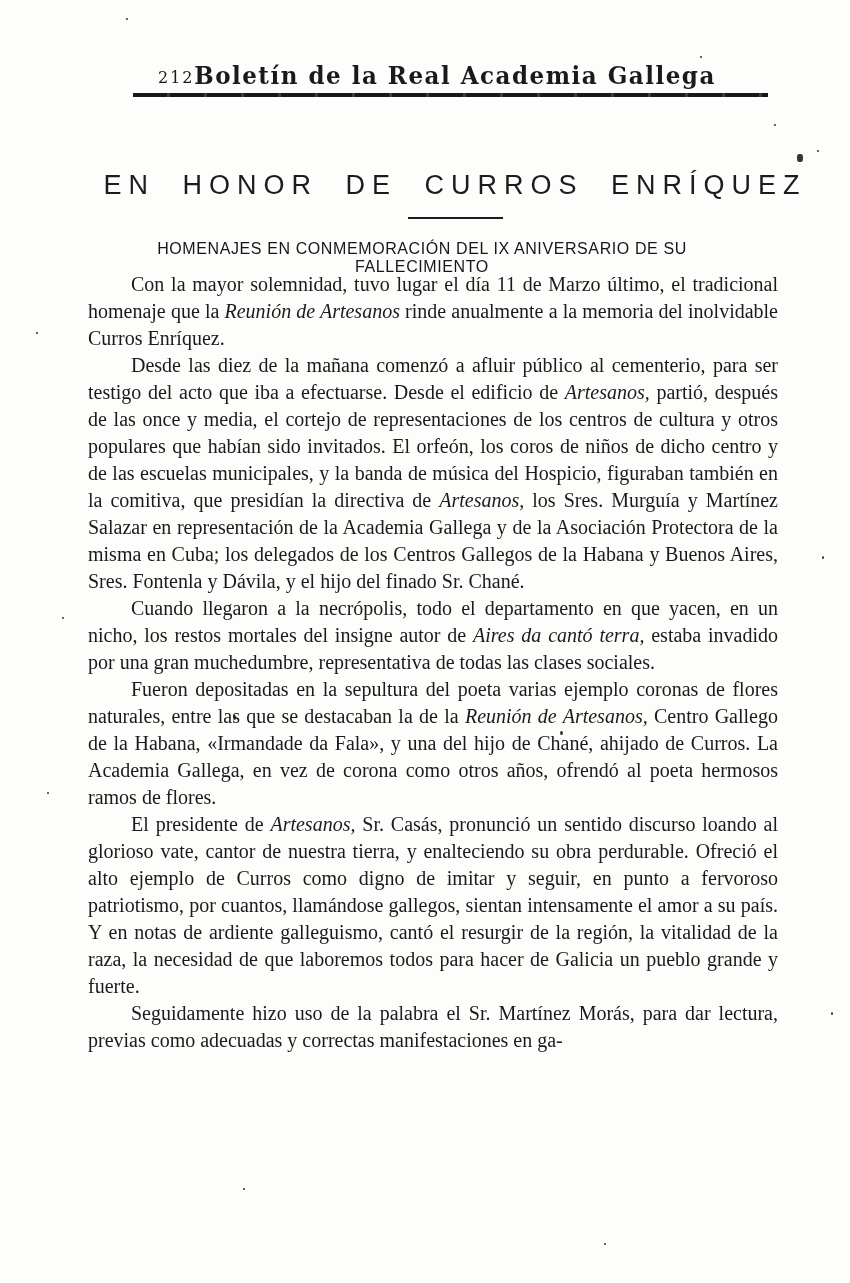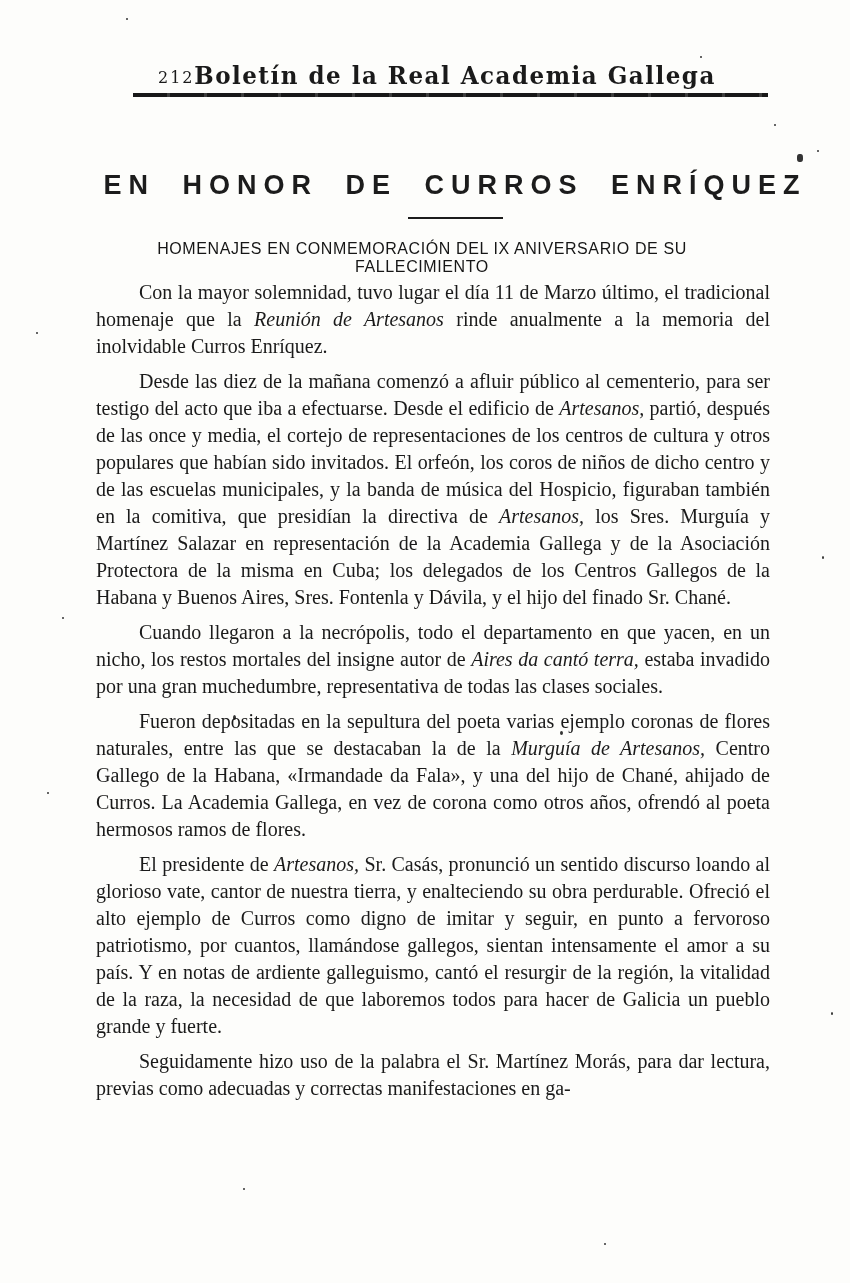--- a/index.html
+++ b/index.html
@@ -30,21 +30,21 @@
   }
   .header-rule{
     position:absolute;top:93px;left:133px;width:635px;height:4px;
     background:repeating-linear-gradient(90deg,#181818 0 34px,#3d3d3d 34px 37px);
   }
   
   .article-title{
     position:absolute;top:170px;left:60px;width:790px;margin:0;
     text-align:center;
     font-family:"Liberation Sans", sans-serif;
-    font-weight:700;
+    font-weight:400;
     font-size:27px;
     letter-spacing:7px;
     word-spacing:13px;
     color:#1c1c1c;
   }
   .title-rule{
     position:absolute;top:217px;left:408px;width:95px;height:2px;
     background:#1c1c1c;
   }
   .article-subtitle{
@@ -57,21 +57,21 @@
     color:#161616;
   }
   
   .article-body{
     position:absolute;top:271px;left:88px;width:690px;
     font-size:20px;
     line-height:27px;
     text-align:justify;
   }
   .article-body p{
-    margin:8px;
+    margin:0;
     text-indent:43px;
   }
   .article-body i{font-style:italic;}
   
   .speck{position:absolute;background:#111;border-radius:50%;opacity:.85;}
 </style>
 </head>
 <body>
 
 <div class="page">
@@ -86,21 +86,21 @@
   <h1 class="article-title">EN HONOR DE CURROS ENRÍQUEZ</h1>
 
   <div class="title-rule"></div>
 
   <h2 class="article-subtitle">HOMENAJES EN CONMEMORACIÓN DEL IX ANIVERSARIO DE SU FALLECIMIENTO</h2>
 
   <div class="article-body">
       <p><span>Con la mayor solemnidad, tuvo lugar el día 11 de Marzo último, el tradicional homenaje que la </span><i>Reunión de Artesanos</i><span> rinde anualmente a la memoria del inolvidable Curros Enríquez.</span></p>
       <p><span>Desde las diez de la mañana comenzó a afluir público al cementerio, para ser testigo del acto que iba a efectuarse. Desde el edificio de </span><i>Artesanos,</i><span> partió, después de las once y media, el cortejo de representaciones de los centros de cultura y otros populares que habían sido invitados. El orfeón, los coros de niños de dicho centro y de las escuelas municipales, y la banda de música del Hospicio, figuraban también en la comitiva, que presidían la directiva de </span><i>Artesanos,</i><span> los Sres. Murguía y Martínez Salazar en representación de la Academia Gallega y de la Asociación Protectora de la misma en Cuba; los delegados de los Centros Gallegos de la Habana y Buenos Aires, Sres. Fontenla y Dávila, y el hijo del finado Sr. Chané.</span></p>
       <p><span>Cuando llegaron a la necrópolis, todo el departamento en que yacen, en un nicho, los restos mortales del insigne autor de </span><i>Aires da cantó terra,</i><span> estaba invadido por una gran muchedumbre, representativa de todas las clases sociales.</span></p>
-      <p><span>Fueron depositadas en la sepultura del poeta varias ejemplo coronas de flores naturales, entre las que se destacaban la de la </span><i>Murguía de Artesanos,</i><span> Centro Gallego de la Habana, «Irmandade da Fala», y una del hijo de Chané, ahijado de Curros. La Academia Gallega, en vez de corona como otros años, ofrendó al poeta hermosos ramos de flores.</span></p>
+      <p><span>Fueron depositadas en la sepultura del poeta varias ejemplo coronas de flores naturales, entre las que se destacaban la de la </span><i>Reunión de Artesanos,</i><span> Centro Gallego de la Habana, «Irmandade da Fala», y una del hijo de Chané, ahijado de Curros. La Academia Gallega, en vez de corona como otros años, ofrendó al poeta hermosos ramos de flores.</span></p>
       <p><span>El presidente de </span><i>Artesanos,</i><span> Sr. Casás, pronunció un sentido discurso loando al glorioso vate, cantor de nuestra tierra, y enalteciendo su obra perdurable. Ofreció el alto ejemplo de Curros como digno de imitar y seguir, en punto a fervoroso patriotismo, por cuantos, llamándose gallegos, sientan intensamente el amor a su país. Y en notas de ardiente galleguismo, cantó el resurgir de la región, la vitalidad de la raza, la necesidad de que laboremos todos para hacer de Galicia un pueblo grande y fuerte.</span></p>
       <p><span>Seguidamente hizo uso de la palabra el Sr. Martínez Morás, para dar lectura, previas como adecuadas y correctas manifestaciones en ga-</span></p>
     </div>
 
   <div class="speck" style="left:797px;top:154px;width:6px;height:8px;border-radius:40%;"></div>
   <div class="speck" style="left:774px;top:124px;width:2px;height:2px;"></div>
   <div class="speck" style="left:817px;top:150px;width:2px;height:2px;"></div>
   <div class="speck" style="left:761px;top:188px;width:2px;height:2px;"></div>
   <div class="speck" style="left:560px;top:731px;width:3px;height:4px;"></div>
   <div class="speck" style="left:233px;top:715px;width:3px;height:5px;"></div>

